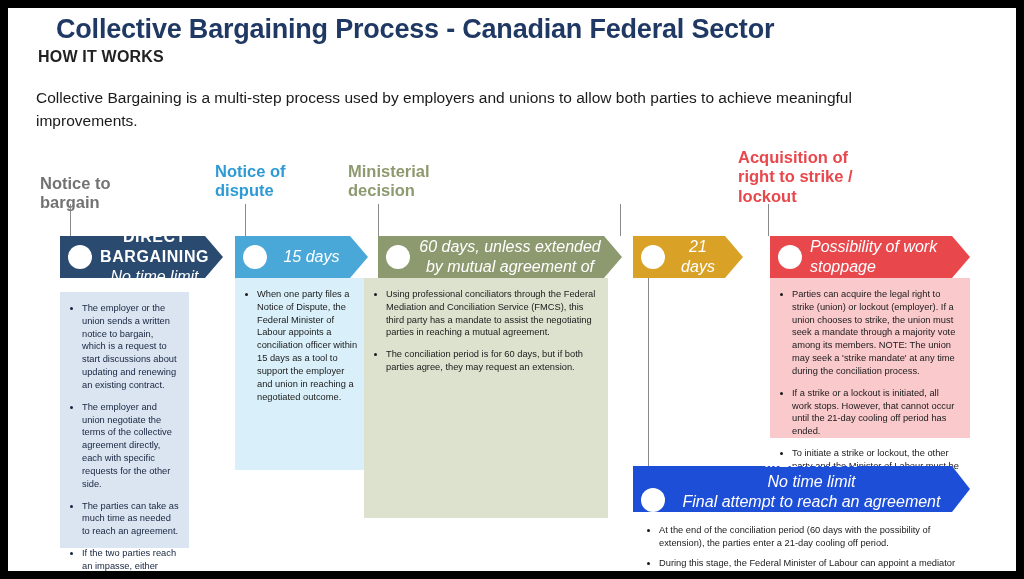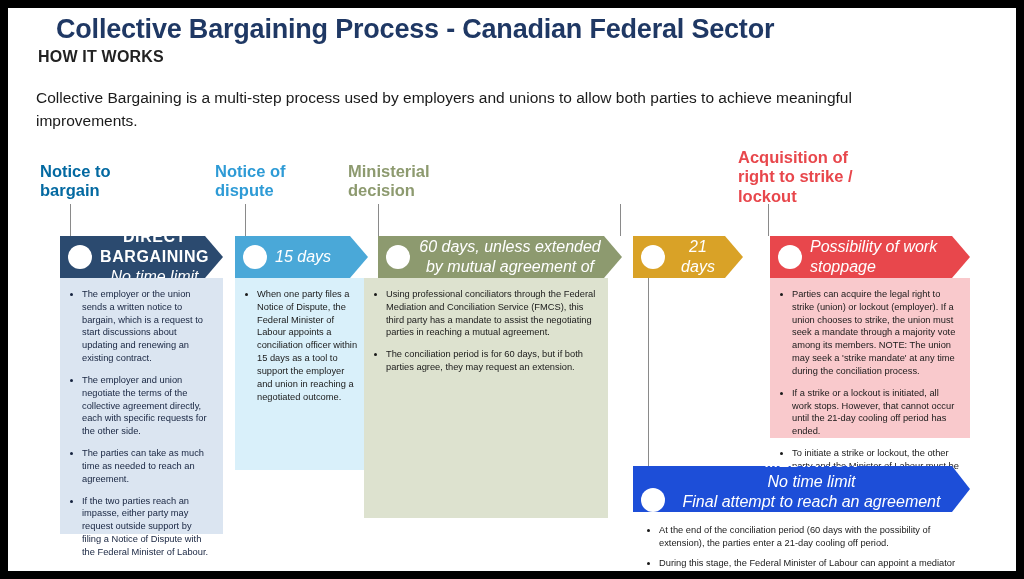--- a/index.html
+++ b/index.html
@@ -135,49 +135,49 @@
 </style>
 </head>
 <body>
 
 <div class="page">
 
   <div class="title">Collective Bargaining Process - Canadian Federal Sector</div>
   <div class="subtitle">HOW IT WORKS</div>
   <div class="intro">Collective Bargaining is a multi-step process used by employers and unions to allow both parties to achieve meaningful improvements.</div>
 
-  <div class="colhead" style="left:32px; top:154px; width:140px; color:#0369a1;">Notice to<br>bargain</div>
+  <div class="colhead" style="left:32px; top:166px; width:140px; color:#737373;">Notice to<br>bargain</div>
   <div class="colhead" style="left:207px; top:154px; width:140px; color:#2e9bd6;">Notice of<br>dispute</div>
   <div class="colhead" style="left:340px; top:154px; width:160px; color:#8d9a6f;">Ministerial<br>decision</div>
   <div class="colhead" style="left:730px; top:140px; width:200px; color:#e8474c;">Acquisition of<br>right to strike /<br>lockout</div>
 
   <div class="vline" style="left:62px; top:196px; height:32px;"></div>
   <div class="vline" style="left:237px; top:196px; height:32px;"></div>
   <div class="vline" style="left:370px; top:196px; height:32px;"></div>
   <div class="vline" style="left:612px; top:196px; height:32px;"></div>
   <div class="vline" style="left:760px; top:196px; height:32px;"></div>
   <div class="vline" style="left:640px; top:268px; height:190px;"></div>
 
   <div class="banner" style="left:52px; top:228px; width:163px; background:#2b4a6f;">
     <div class="circle"></div>
     <div class="btext center">
       <div class="btitle">DIRECT<br>BARGAINING</div>
       <div class="bsub">No time limit</div>
     </div>
   </div>
-  <div class="panel dark" style="left:52px; top:270px; width:163px; height:256px; background:#dbe5f1;">
+  <div class="panel dark" style="left:52px; top:284px; width:129px; height:256px; background:#dbe5f1;">
     <ul>
       <li>The employer or the union sends a written notice to bargain, which is a request to start discussions about updating and renewing an existing contract.</li>
       <li>The employer and union negotiate the terms of the collective agreement  directly, each with specific requests for the other side.</li>
       <li>The parties can take as much time as needed to reach an agreement.</li>
       <li>If the two parties reach an impasse,  either party may request outside support by filing a Notice of Dispute with the Federal Minister of Labour.</li>
     </ul>
   </div>
 
-  <div class="banner" style="left:227px; top:228px; width:133px; background:#4aa8d8;">
+  <div class="banner" style="left:227px; top:228px; width:133px; background:#4aa8d8;text-align:center;">
     <div class="circle"></div>
     <div class="btext">
       <div class="bsub">15 days</div>
     </div>
   </div>
   <div class="panel" style="left:227px; top:270px; width:133px; height:192px; background:#d9f0fa;">
     <ul>
       <li>When one party files a Notice of Dispute, the Federal Minister of Labour appoints a conciliation officer within 15 days as a tool to support the employer and union in reaching a negotiated outcome.</li>
     </ul>
   </div>

